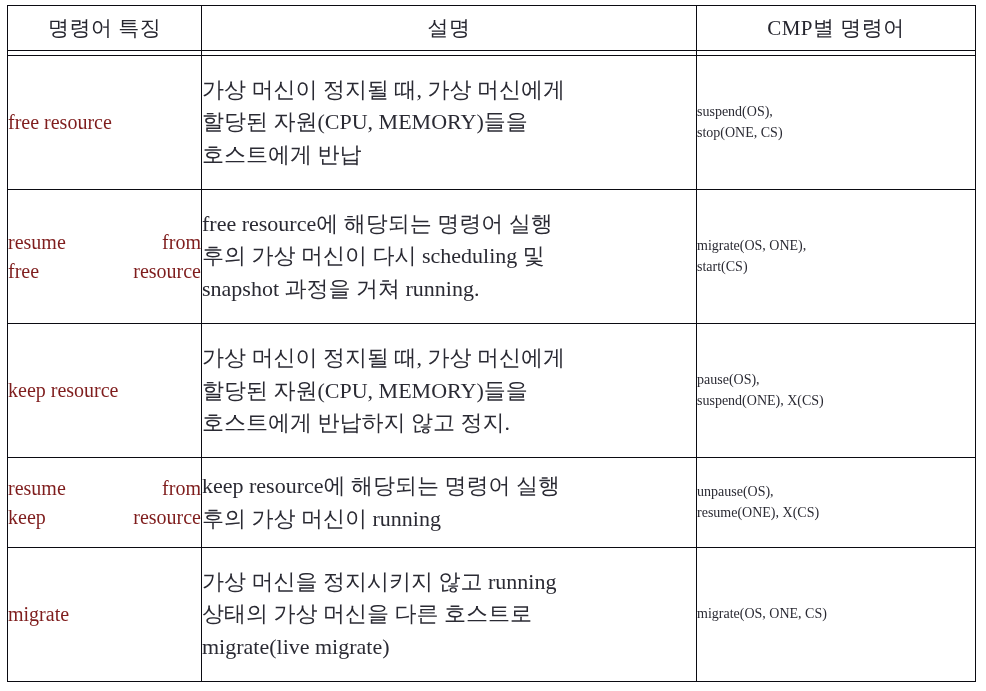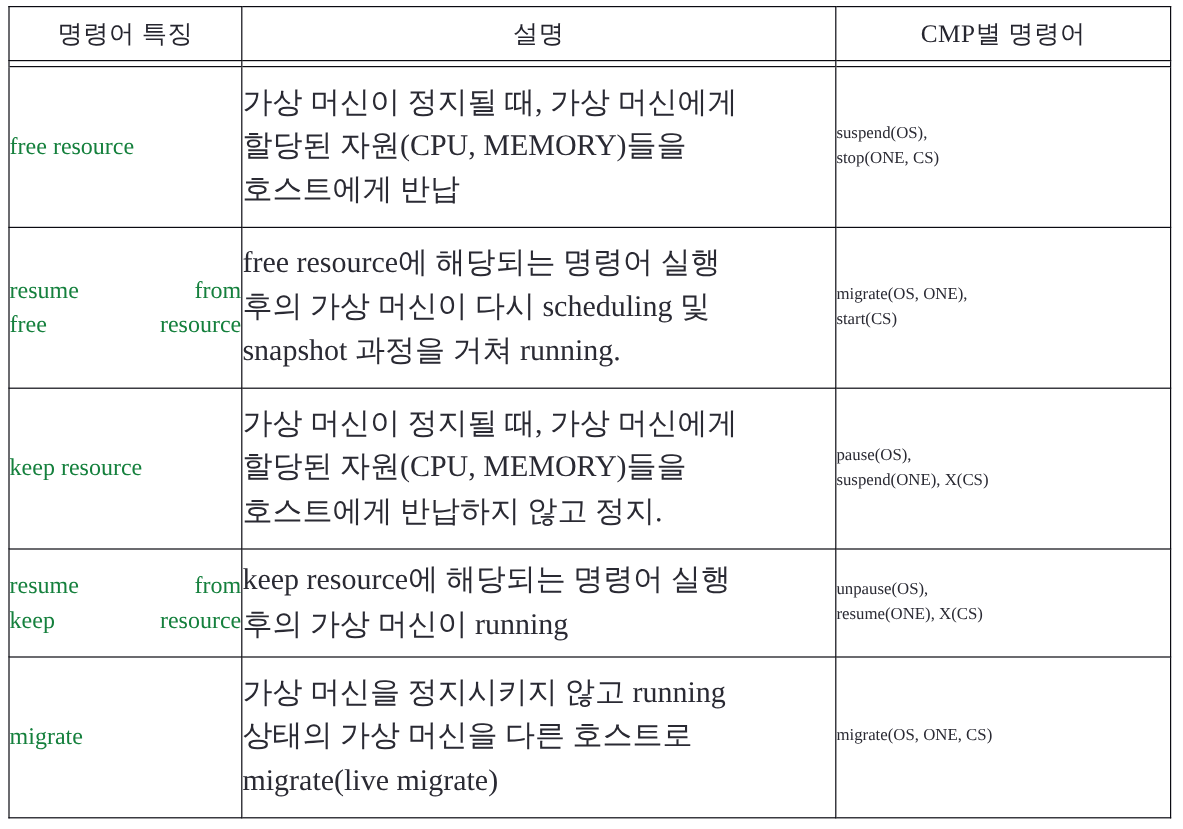--- a/index.html
+++ b/index.html
@@ -90,33 +90,33 @@
   }
   td.col-cmp {
     padding: 4px 9px 6px 11px;
     text-align: left;
   }
 
   .feature-txt {
     display: block;
     font-size: 20px;
     line-height: 1.45;
-    color: #15803d;
+    color: #7f1d1d;
     text-align: justify;
     text-align-last: justify;
     white-space: pre-line;
   }
   .feature-txt.single {
     text-align: left;
     text-align-last: left;
   }
 
   .desc-txt {
     display: block;
-    font-size: 25px;
+    font-size: 22px;
     line-height: 1.46;
     color: #2a2a33;
     white-space: pre-line;
   }
 
   .cmp-txt {
     display: block;
     font-size: 14px;
     line-height: 1.46;
     color: #2a2a33;

